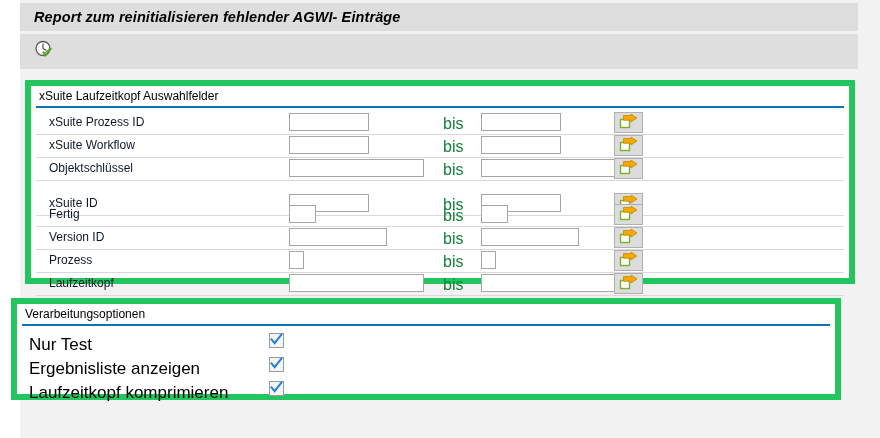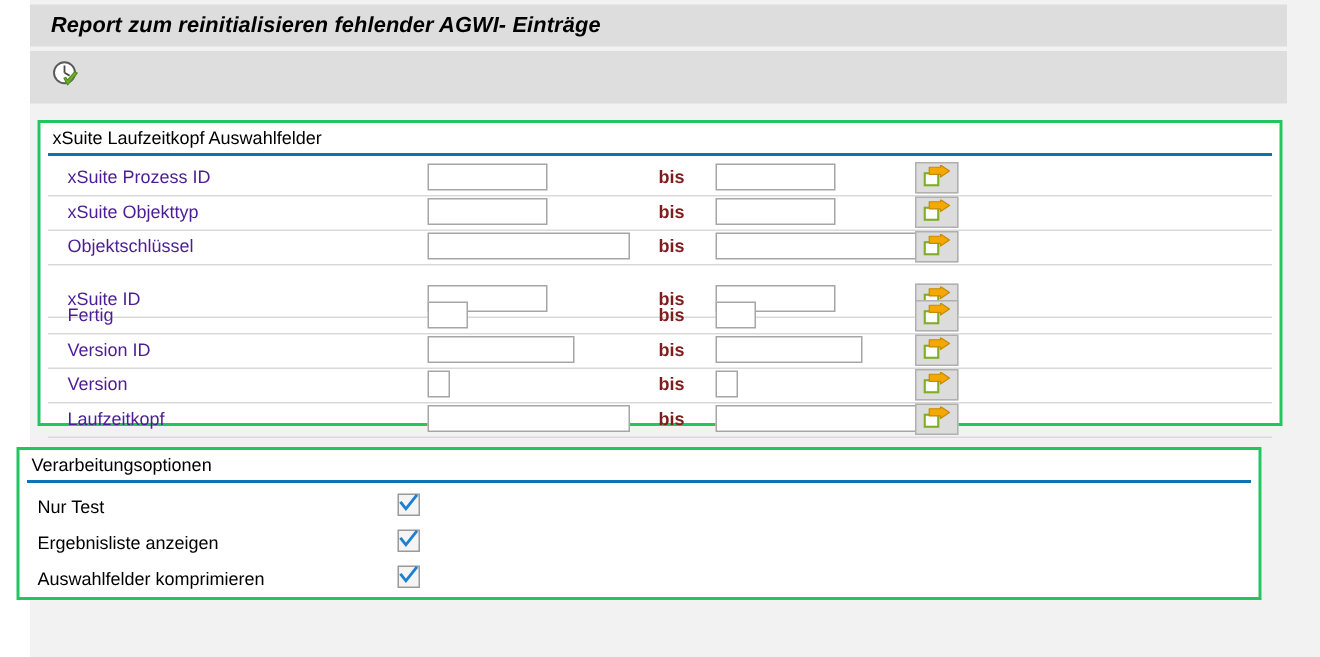--- a/index.html
+++ b/index.html
@@ -64,21 +64,21 @@
     display: flex;
     align-items: center;
     justify-content: center;
     cursor: pointer;
   }
 
   
   .groupbox {
     position: absolute;
     background: #ffffff;
-    border: 2px solid #22c55e;
+    border: 6px solid #22c55e;
     box-sizing: border-box;
   }
   #group-selection {
     left: 25px; top: 80px;
     width: 830px; height: 204px;
   }
   #group-options {
     left: 11px; top: 298px;
     width: 830px; height: 102px;
   }
@@ -103,43 +103,42 @@
     left: 5px;
     right: 5px;
     height: 23px;
     border-bottom: 1px solid #d9d9d9;
   }
   .row-label {
     position: absolute;
     left: 13px;
     top: 4px;
     font-size: 12px;
-    color: #4c1d95;
+    color: #0f172a;
     white-space: nowrap;
   }
   .sap-input {
     position: absolute;
     top: 2px;
     height: 18px;
     box-sizing: border-box;
     background: #ffffff;
     border: 1px solid #a6a6a6;
     font-family: "Liberation Sans", sans-serif;
     font-size: 12px;
     color: #000000;
     padding: 0 2px;
     outline: none;
   }
   .bis-label {
     position: absolute;
     left: 407px;
     top: 4px;
-    font-size: 12px;
-    color: #7f1d1d;
-    font-weight: bold;
+    font-size: 16px;
+    color: #15803d;
   }
   .multi-btn {
     position: absolute;
     left: 578px;
     top: 1px;
     width: 29px;
     height: 21px;
     box-sizing: border-box;
     background: #dcdcdc;
     border: 1px solid #b0b0b0;
@@ -153,21 +152,21 @@
   .opt-row {
     position: absolute;
     left: 5px;
     right: 5px;
     height: 24px;
   }
   .opt-label {
     position: absolute;
     left: 7px;
     top: 5px;
-    font-size: 12px;
+    font-size: 17px;
     color: #000000;
     white-space: nowrap;
   }
   .sap-checkbox {
     position: absolute;
     left: 247px;
     top: 3px;
     width: 15px;
     height: 15px;
     box-sizing: border-box;
@@ -213,21 +212,21 @@
           <div class="bis-label">bis</div>
           <input type="text" class="sap-input" style="left: 445px; width: 80px;">
           <div class="multi-btn">
             <span><svg width="19" height="15" viewBox="0 0 19 15">
                 <rect x="1.5" y="5.5" width="9" height="8" fill="#ffffff" stroke="#7fae22" stroke-width="1.4"></rect>
                 <path d="M4.5 1.5 H12 V0 L18 4 L12 8 V6.2 H4.5 Z" fill="#f5a800" stroke="#c78a00" stroke-width="0.8" stroke-linejoin="round"></path>
               </svg></span>
           </div>
         </div>
         <div class="row" style="top: 48px;">
-          <div class="row-label">xSuite Objekttyp</div>
+          <div class="row-label">xSuite Workflow</div>
           <input type="text" class="sap-input" style="left: 253px; width: 80px;">
           <div class="bis-label">bis</div>
           <input type="text" class="sap-input" style="left: 445px; width: 80px;">
           <div class="multi-btn">
             <span><svg width="19" height="15" viewBox="0 0 19 15">
                 <rect x="1.5" y="5.5" width="9" height="8" fill="#ffffff" stroke="#7fae22" stroke-width="1.4"></rect>
                 <path d="M4.5 1.5 H12 V0 L18 4 L12 8 V6.2 H4.5 Z" fill="#f5a800" stroke="#c78a00" stroke-width="0.8" stroke-linejoin="round"></path>
               </svg></span>
           </div>
         </div>
@@ -273,21 +272,21 @@
           <div class="bis-label">bis</div>
           <input type="text" class="sap-input" style="left: 445px; width: 98px;">
           <div class="multi-btn">
             <span><svg width="19" height="15" viewBox="0 0 19 15">
                 <rect x="1.5" y="5.5" width="9" height="8" fill="#ffffff" stroke="#7fae22" stroke-width="1.4"></rect>
                 <path d="M4.5 1.5 H12 V0 L18 4 L12 8 V6.2 H4.5 Z" fill="#f5a800" stroke="#c78a00" stroke-width="0.8" stroke-linejoin="round"></path>
               </svg></span>
           </div>
         </div>
         <div class="row" style="top: 163px;">
-          <div class="row-label">Version</div>
+          <div class="row-label">Prozess</div>
           <input type="text" class="sap-input" style="left: 253px; width: 15px;">
           <div class="bis-label">bis</div>
           <input type="text" class="sap-input" style="left: 445px; width: 15px;">
           <div class="multi-btn">
             <span><svg width="19" height="15" viewBox="0 0 19 15">
                 <rect x="1.5" y="5.5" width="9" height="8" fill="#ffffff" stroke="#7fae22" stroke-width="1.4"></rect>
                 <path d="M4.5 1.5 H12 V0 L18 4 L12 8 V6.2 H4.5 Z" fill="#f5a800" stroke="#c78a00" stroke-width="0.8" stroke-linejoin="round"></path>
               </svg></span>
           </div>
         </div>
@@ -320,21 +319,21 @@
         </div>
         <div class="opt-row" style="top: 50px;">
           <div class="opt-label">Ergebnisliste anzeigen</div>
           <div class="sap-checkbox">
             <span><svg width="13" height="13" viewBox="0 0 13 13">
                 <path d="M1.5 6.3 L4.6 10.2 L11.4 1.6" fill="none" stroke="#1c7fd4" stroke-width="1.9" stroke-linecap="square"></path>
               </svg></span>
           </div>
         </div>
         <div class="opt-row" style="top: 74px;">
-          <div class="opt-label">Auswahlfelder komprimieren</div>
+          <div class="opt-label">Laufzeitkopf komprimieren</div>
           <div class="sap-checkbox">
             <span><svg width="13" height="13" viewBox="0 0 13 13">
                 <path d="M1.5 6.3 L4.6 10.2 L11.4 1.6" fill="none" stroke="#1c7fd4" stroke-width="1.9" stroke-linecap="square"></path>
               </svg></span>
           </div>
         </div>
       </div>
   </div>
 
 </div>

